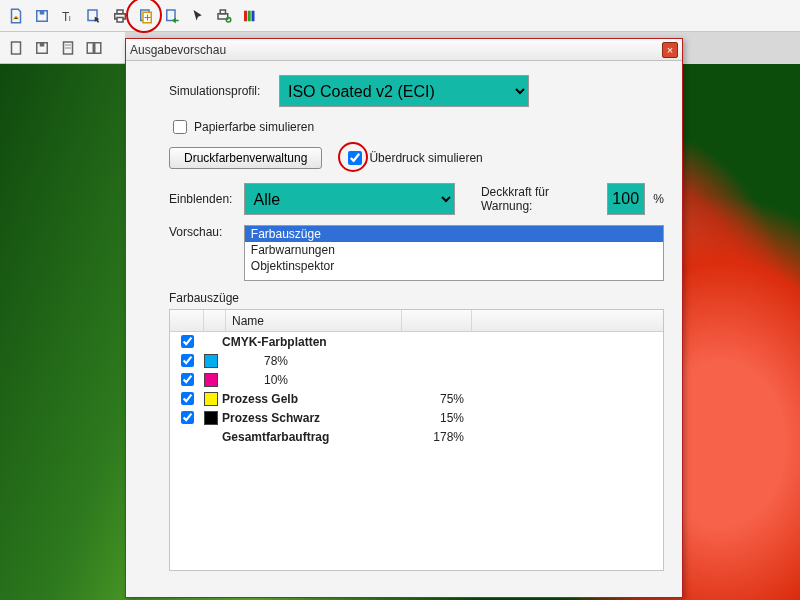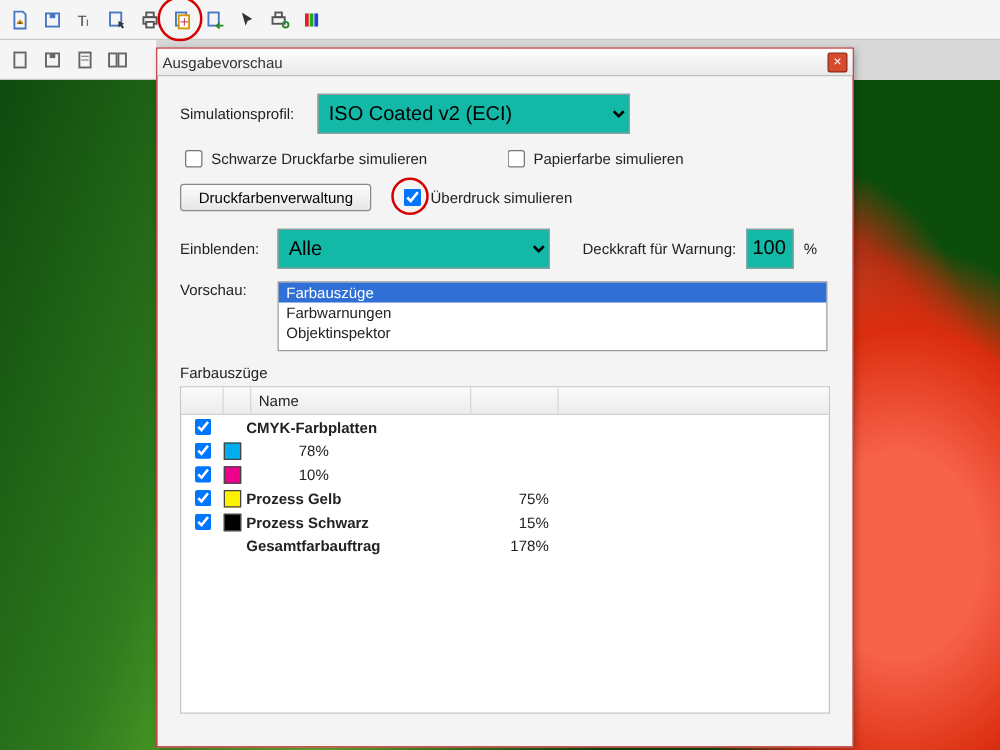--- a/index.html
+++ b/index.html
@@ -29,21 +29,21 @@
   .titlebar {
     height:22px; background:linear-gradient(#fdfdfd,#eaeaea);
     border-bottom:1px solid #c0c0c0;
     display:flex; align-items:center; padding:0 4px; font-size:12px; color:#333;
   }
   .titlebar .spacer{flex:1}
   .close-btn{
     width:16px; height:16px; background:#d84a2e; border:1px solid #8c2a18;
     border-radius:2px; color:#fff; font-size:11px; line-height:14px; text-align:center;
   }
-  .content { padding:14px 18px 12px 18px; font-size:12px; color:#222;}
+  .content { padding:14px 18px 12px 18px; font-size:12px; color:#222;margin-left:25px;}
   .row { display:flex; align-items:center; margin-bottom:10px; gap:8px;}
   .label { width:102px; }
   select,input[type=text]{
     font-size:16px; padding:2px 4px; border:1px solid #9a9a9a; background:#14b8a6; height:32px;
   }
   .profile-select{ flex:0 0 250px;}
   .chk { display:flex; align-items:center; gap:4px; font-size:12px;}
   .chk input {width:14px;height:14px;}
   .btn {
     font-size:12px; padding:3px 14px; border:1px solid #8a8a8a; border-radius:3px;
@@ -195,24 +195,20 @@
     <div class="row">
       <span class="label">Simulationsprofil:</span>
       <select class="profile-select">
         <option>ISO Coated v2 (ECI)</option>
       </select>
     </div>
 
     <div class="row" style="gap:60px; margin-left:0;">
       <label class="chk">
         <input type="checkbox" style="">
-          <span>Schwarze Druckfarbe simulieren</span>
-      </label>
-      <label class="chk">
-        <input type="checkbox" style="">
           <span>Papierfarbe simulieren</span>
       </label>
     </div>
 
     <div class="row" style="gap:22px;">
       <button class="btn">Druckfarbenverwaltung</button>
       <label class="chk">
         <span class="ring ring-sm" style="display:inline-block;"><input type="checkbox" checked="" style=""></span>
         <span>Überdruck simulieren</span>
       </label>

